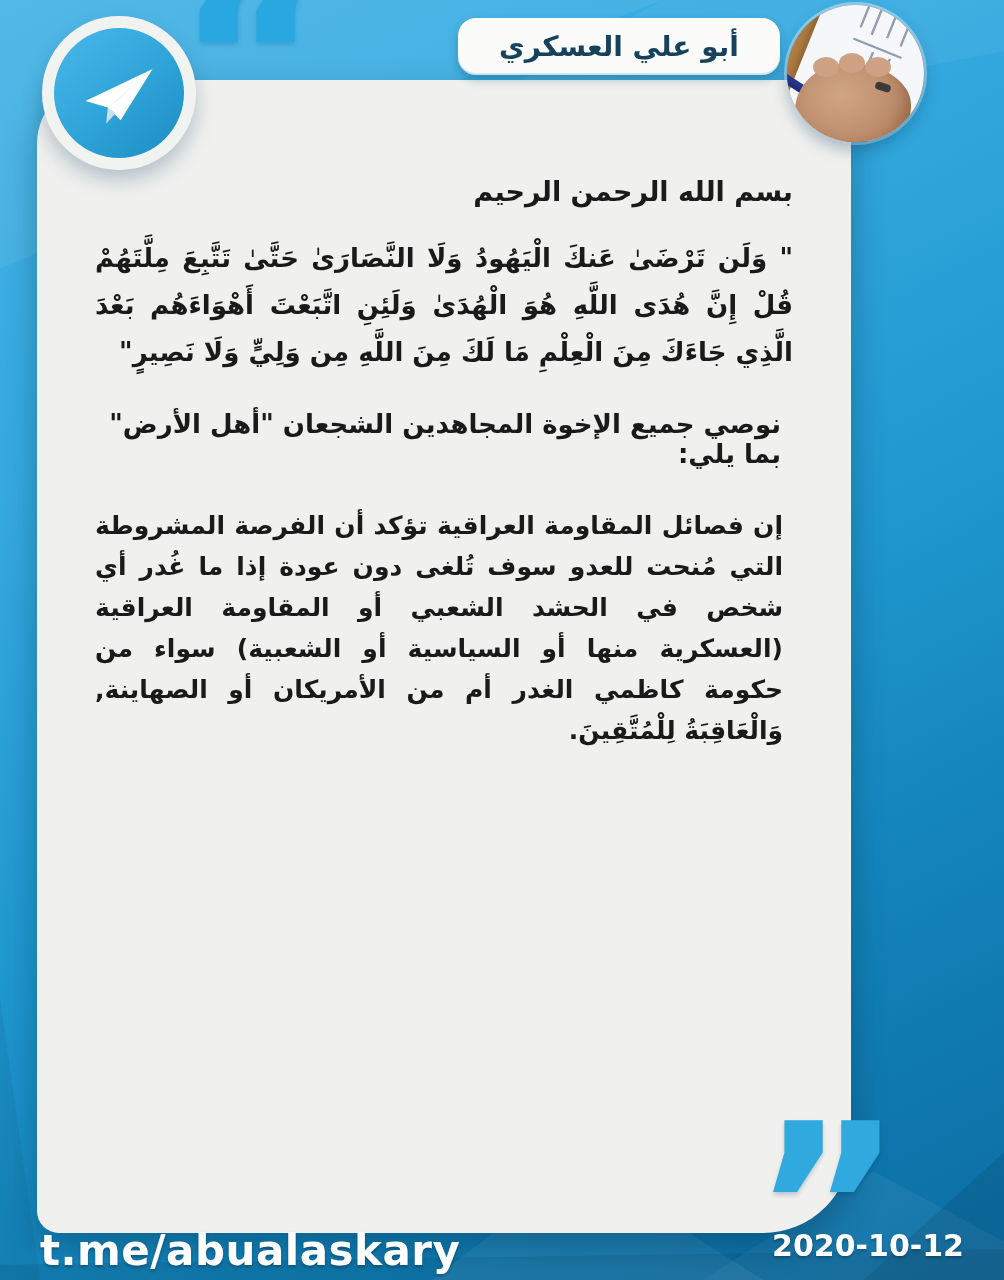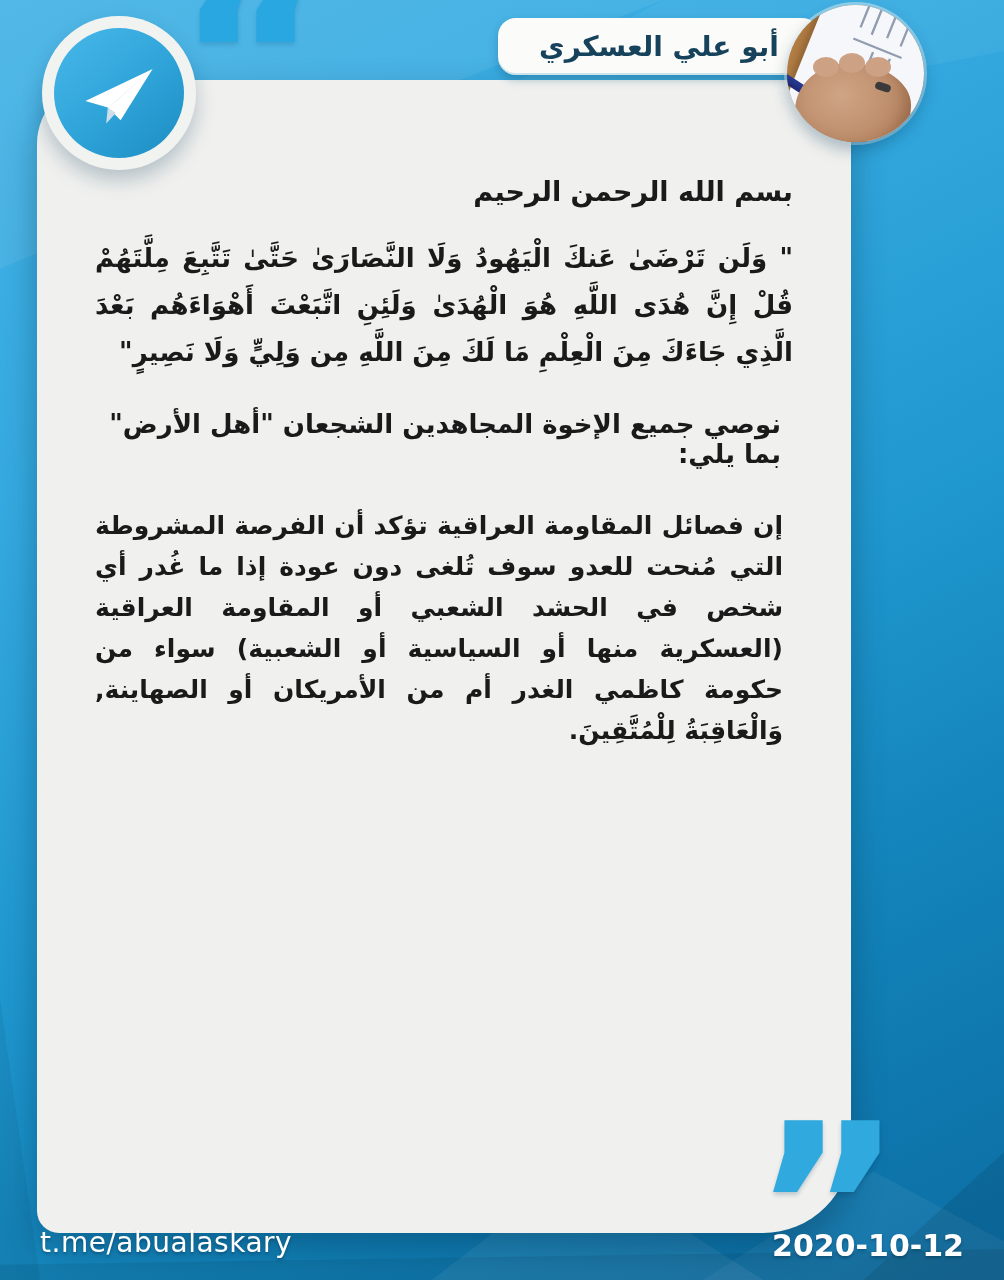--- a/index.html
+++ b/index.html
@@ -61,21 +61,21 @@
   .quote-close{
     position:absolute;left:752px;top:1094px;font-size:230px;color:#2fa9de;
     text-shadow:0 3px 4px rgba(6,50,80,.22);
   }
 
   
   .pill{
     position:absolute;left:458px;top:18px;width:322px;height:57px;
     background:#fbfcf9;border-radius:18px;
     box-shadow:0 5px 10px rgba(6,64,98,.28), inset 0 -2px 0 rgba(120,180,210,.35);
-    display:flex;align-items:center;justify-content:center;margin-left:40px;
+    display:flex;align-items:center;justify-content:center;
   }
   .pill-text{font-size:28px;font-weight:bold;color:#16425c;direction:rtl;}
 
   
   .avatar{
     position:absolute;left:787px;top:5px;width:137px;height:137px;border-radius:50%;
     overflow:hidden;box-shadow:0 8px 16px rgba(3,49,78,.3), 0 0 0 3px rgba(240,248,252,.45);
   }
   .avatar .wood{position:absolute;inset:0;background:linear-gradient(100deg,#b48046 0%,#a06c37 55%,#8a5c2e 100%);}
   .avatar .paper{
@@ -93,21 +93,21 @@
   .avatar .knuckle{position:absolute;width:26px;height:20px;border-radius:50%;background:#cda284;}
   .avatar .k1{left:26px;top:52px;} .avatar .k2{left:52px;top:48px;} .avatar .k3{left:78px;top:52px;}
   .avatar .ring-band{position:absolute;left:88px;top:78px;width:16px;height:8px;background:#3a3a3a;border-radius:4px;transform:rotate(18deg);}
   .avatar .pen{
     position:absolute;left:-16px;top:88px;width:88px;height:9px;border-radius:5px;
     background:linear-gradient(#2a3a92,#1c2a74);transform:rotate(33deg);
   }
 
   
   .footer-url{
-    position:absolute;left:40px;top:1226px;font-size:28px;font-weight:normal;color:#ffffff;
+    position:absolute;left:40px;top:1226px;font-size:42px;font-weight:bold;color:#ffffff;
     letter-spacing:.5px;text-shadow:0 2px 3px rgba(0,30,55,.35);direction:ltr;text-decoration:none;
   }
   .footer-date{
     position:absolute;right:40px;top:1228px;font-size:30px;font-weight:bold;color:#ffffff;
     text-shadow:0 2px 3px rgba(0,30,55,.35);direction:ltr;
   }
 </style>
 </head>
 <body>
 

